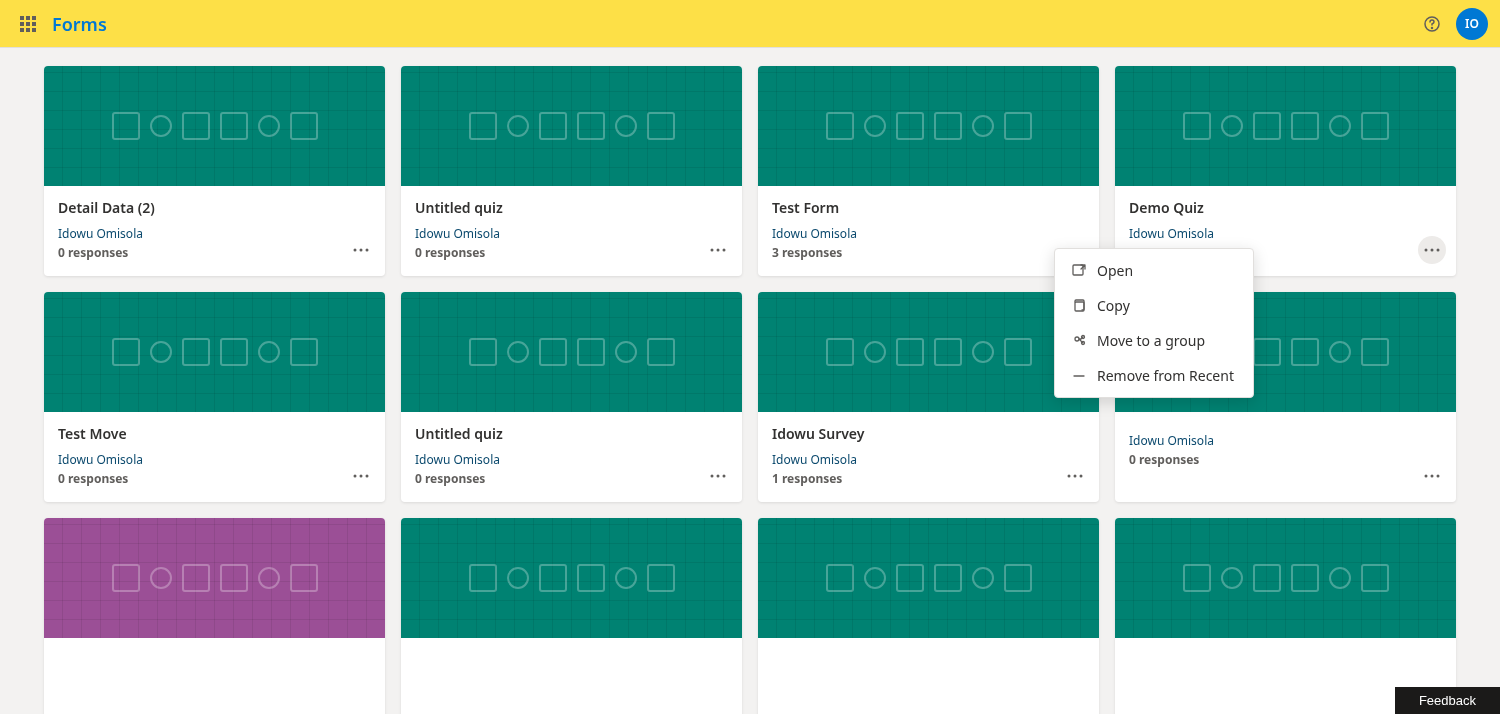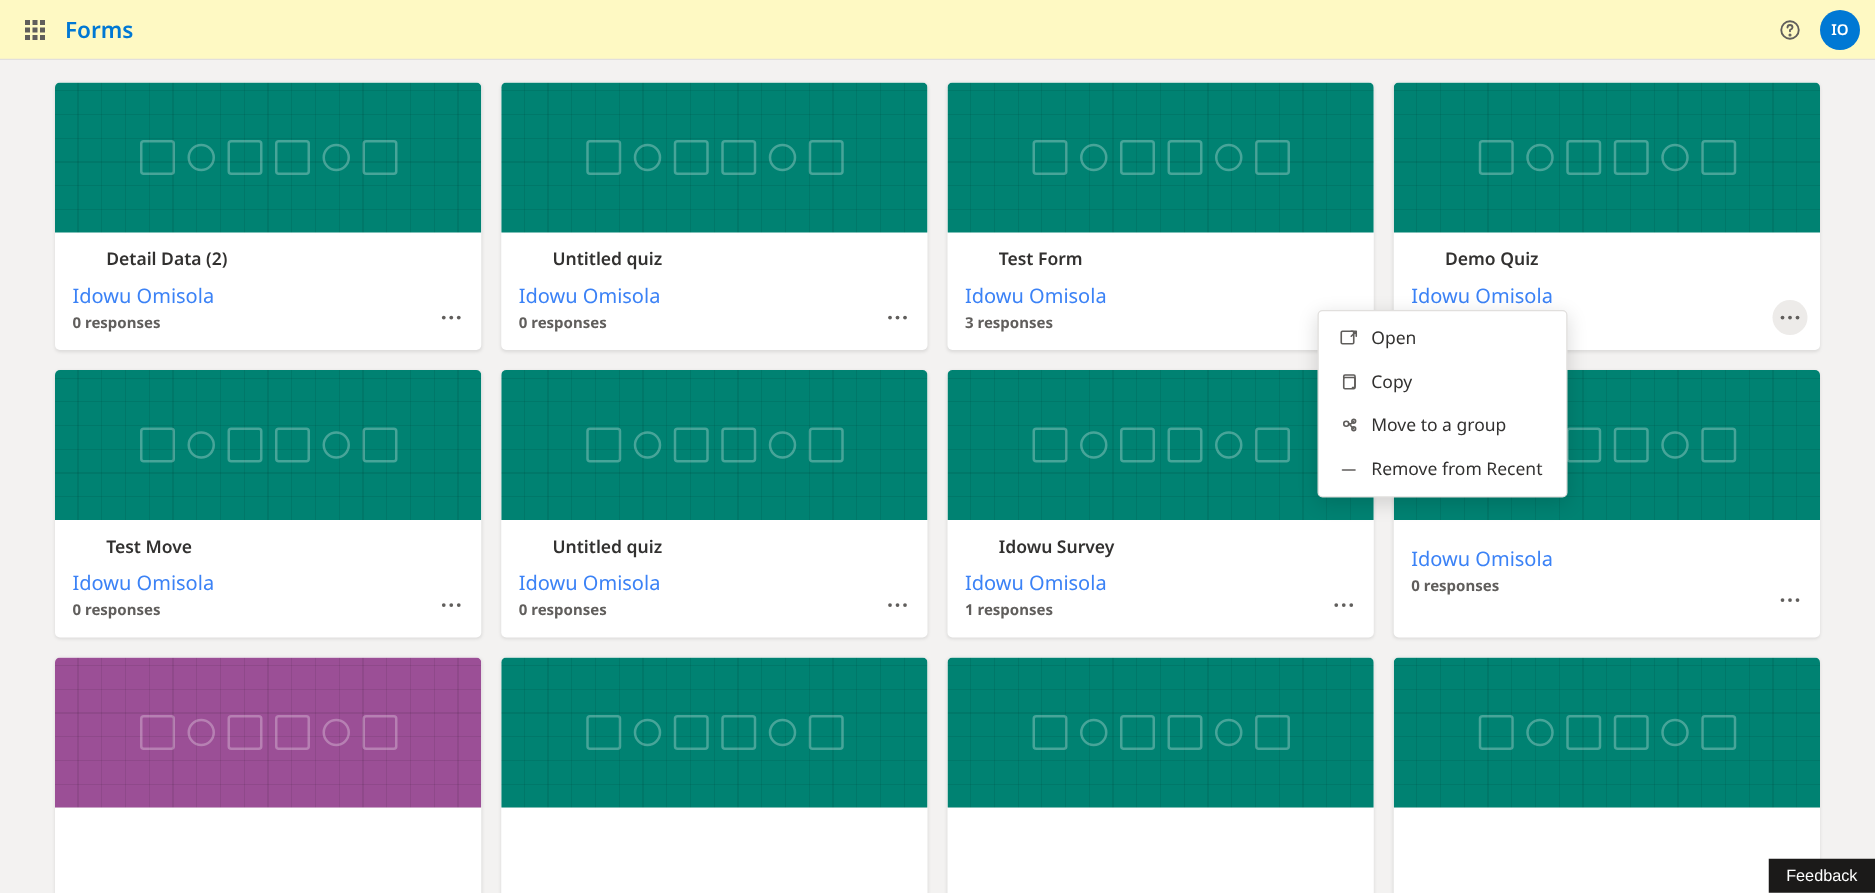--- a/index.html
+++ b/index.html
@@ -7,21 +7,21 @@
       font-family: 'Segoe UI', system-ui, sans-serif;
       background: #f3f2f1;
       overflow: hidden;
       width: 1500px;
       height: 714px;
     }
 
     
     .header {
       height: 48px;
-      background: #fef9c3;
+      background: #fde047;
       display: flex;
       align-items: center;
       padding: 0 12px;
       border-bottom: 1px solid #e1dfdd;
       position: fixed;
       top: 0;
       left: 0;
       right: 0;
       z-index: 100;
     }
@@ -156,25 +156,24 @@
     .card-body {
       padding: 12px 14px 14px;
       min-height: 90px;
       position: relative;
     }
     .card-title {
       font-size: 14px;
       font-weight: 600;
       color: #323130;
       margin-bottom: 8px;
-      margin-left: 27px;
     }
     .card-author {
-      font-size: 16px;
-      color: #3b82f6;
+      font-size: 12px;
+      color: #0c4a6e;
       margin-bottom: 2px;
     }
     .card-responses {
       font-size: 12px;
       color: #605e5c;
       font-weight: bold;
     }
     .card-more-btn {
       position: absolute;
       bottom: 12px;
@@ -227,21 +226,21 @@
       flex-shrink: 0;
     }
 
     
     .feedback-btn {
       position: fixed;
       bottom: 0;
       right: 0;
       background: #1b1a19;
       color: #fff;
-      padding: 6px 14px;
+      padding: 6px 24px;
       font-size: 13px;
       cursor: pointer;
       z-index: 300;
       border: none;
     }
   </style>
 </head>
 <body>
 
 <div class="header">

